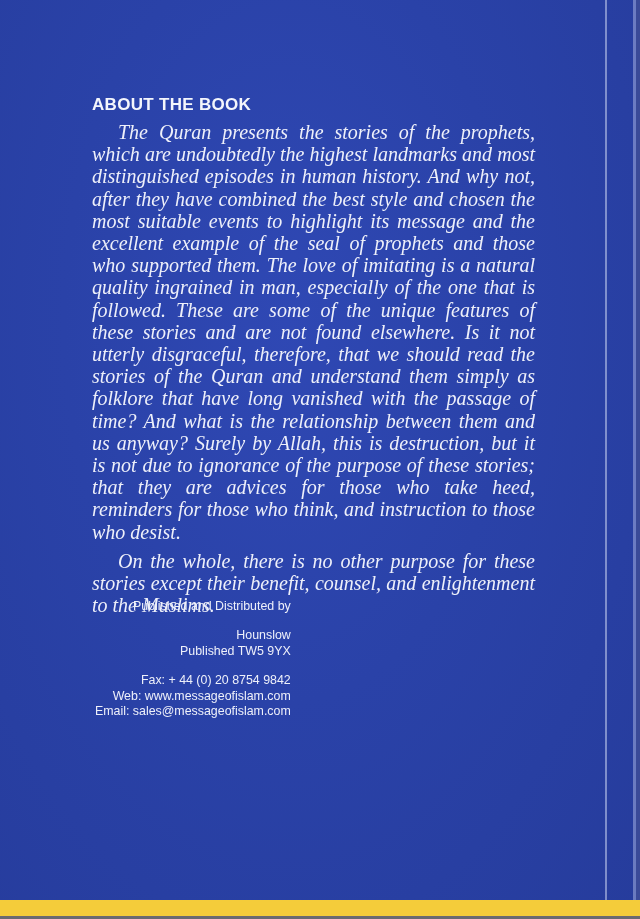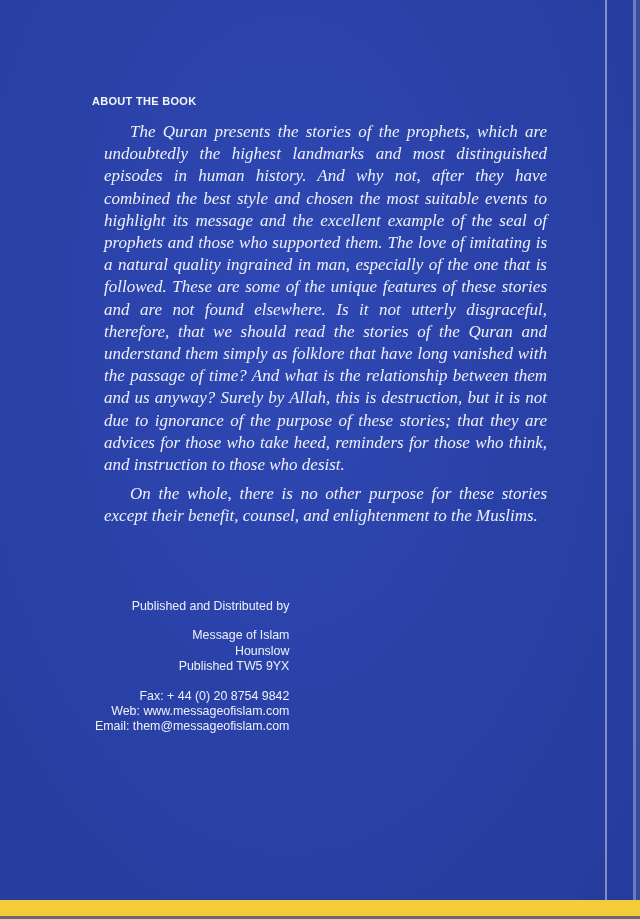--- a/index.html
+++ b/index.html
@@ -60,37 +60,36 @@
       width: 640px;
       height: 3px;
       background: #6a6a70;
     }
     .heading {
       position: absolute;
       left: 92px;
       top: 95px;
       font-family: "Liberation Sans", sans-serif;
       font-weight: bold;
-      font-size: 11px;
+      font-size: 17px;
       letter-spacing: 0.3px;
       color: #f4f6fc;
       margin: 0;
     }
     .body-text {
       position: absolute;
       left: 92px;
       top: 121px;
       width: 443px;
       font-family: "Liberation Serif", serif;
       font-style: italic;
-      font-size: 17px;
+      font-size: 20px;
       line-height: 22.2px;
       color: #eef0fa;
       text-align: justify;
-      margin-left: 12px;
     }
     .body-text p {
       margin: 0 0 7px 0;
       text-indent: 26px;
     }
     .publisher {
       position: absolute;
       left: 95px;
       top: 599px;
       font-family: "Liberation Sans", sans-serif;
@@ -121,20 +120,19 @@
 <h2 class="heading">ABOUT THE BOOK</h2>
 
 <div class="body-text">
   <p>The Quran presents the stories of the prophets, which are undoubtedly the highest landmarks and most distinguished episodes in human history. And why not, after they have combined the best style and chosen the most suitable events to highlight its message and the excellent example of the seal of prophets and those who supported them. The love of imitating is a natural quality ingrained in man, especially of the one that is followed. These are some of the unique features of these stories and are not found elsewhere. Is it not utterly disgraceful, therefore, that we should read the stories of the Quran and understand them simply as folklore that have long vanished with the passage of time?  And what is the relationship between them and us anyway? Surely by Allah, this is destruction, but it is not due to ignorance of the purpose of these stories; that they are advices for those who take heed, reminders for those who think, and instruction to those who desist.</p>
   <p>On the whole, there is no other purpose for these stories except their benefit, counsel, and enlightenment to the Muslims.</p>
 </div>
 
 <div class="publisher">
   <span class="line">Published and Distributed by</span>
   <span class="gap"></span>
-  <span class="line">Message of Islam</span>
   <span class="line">Hounslow</span>
   <span class="line">Published TW5 9YX</span>
   <span class="gap"></span>
   <span class="line">Fax: + 44 (0) 20 8754 9842</span>
   <span class="line">Web: www.messageofislam.com</span>
-  <span class="line">Email: them@messageofislam.com</span>
+  <span class="line">Email: sales@messageofislam.com</span>
 </div>
 
 </body></html>

